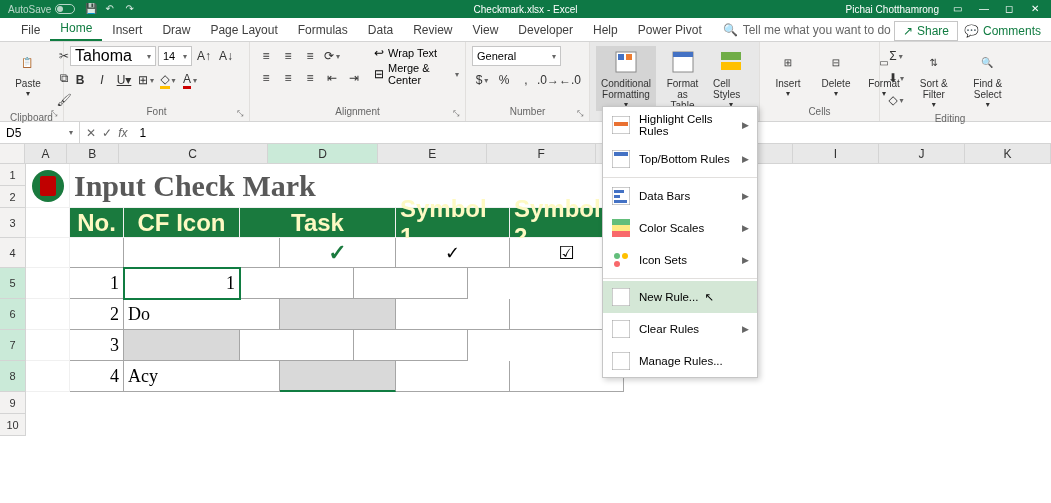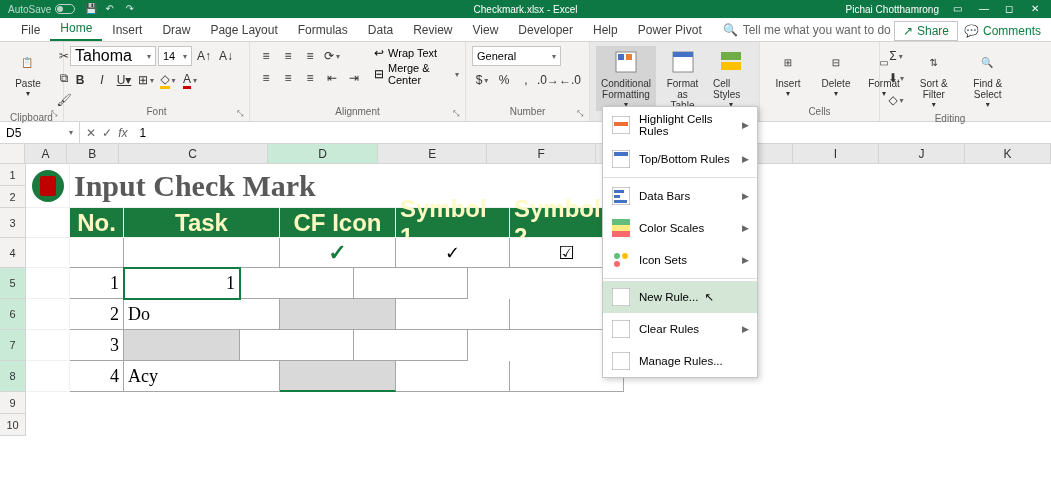--- a/index.html
+++ b/index.html
@@ -332,22 +332,22 @@
           <rect x="10" y="8" width="16" height="20" fill="#c00000" rx="2"></rect>
         </svg>
     </div>
     <div class="cell" style="width:554px;height:44px;font-size:30px;font-weight:bold;color:#595959;font-family:Tahoma">Input Check Mark</div>
   </div>
 
   <div class="grid-row" style="height:30px">
     <div class="rowhdr" style="height:30px">3</div>
     <div class="cell cA"></div>
     <div class="cell cB tbl-hdr" style="justify-content:center">No.</div>
+    <div class="cell cD tbl-hdr" style="justify-content:center">CF Icon</div>
     <div class="cell cC tbl-hdr" style="justify-content:center">Task</div>
-    <div class="cell cD tbl-hdr" style="justify-content:center">CF Icon</div>
     <div class="cell cE tbl-hdr" style="justify-content:center">Symbol 1</div>
     <div class="cell cF tbl-hdr" style="justify-content:center">Symbol 2</div>
   </div>
 
   <div class="grid-row" style="height:30px">
     <div class="rowhdr" style="height:30px">4</div>
     <div class="cell cA"></div>
     <div class="cell cB tbl-cell"></div>
     <div class="cell cC tbl-cell"></div>
     <div class="cell cD tbl-cell" style="justify-content:center;color:#1a7a3e;font-size:22px;font-weight:bold">✓</div>

